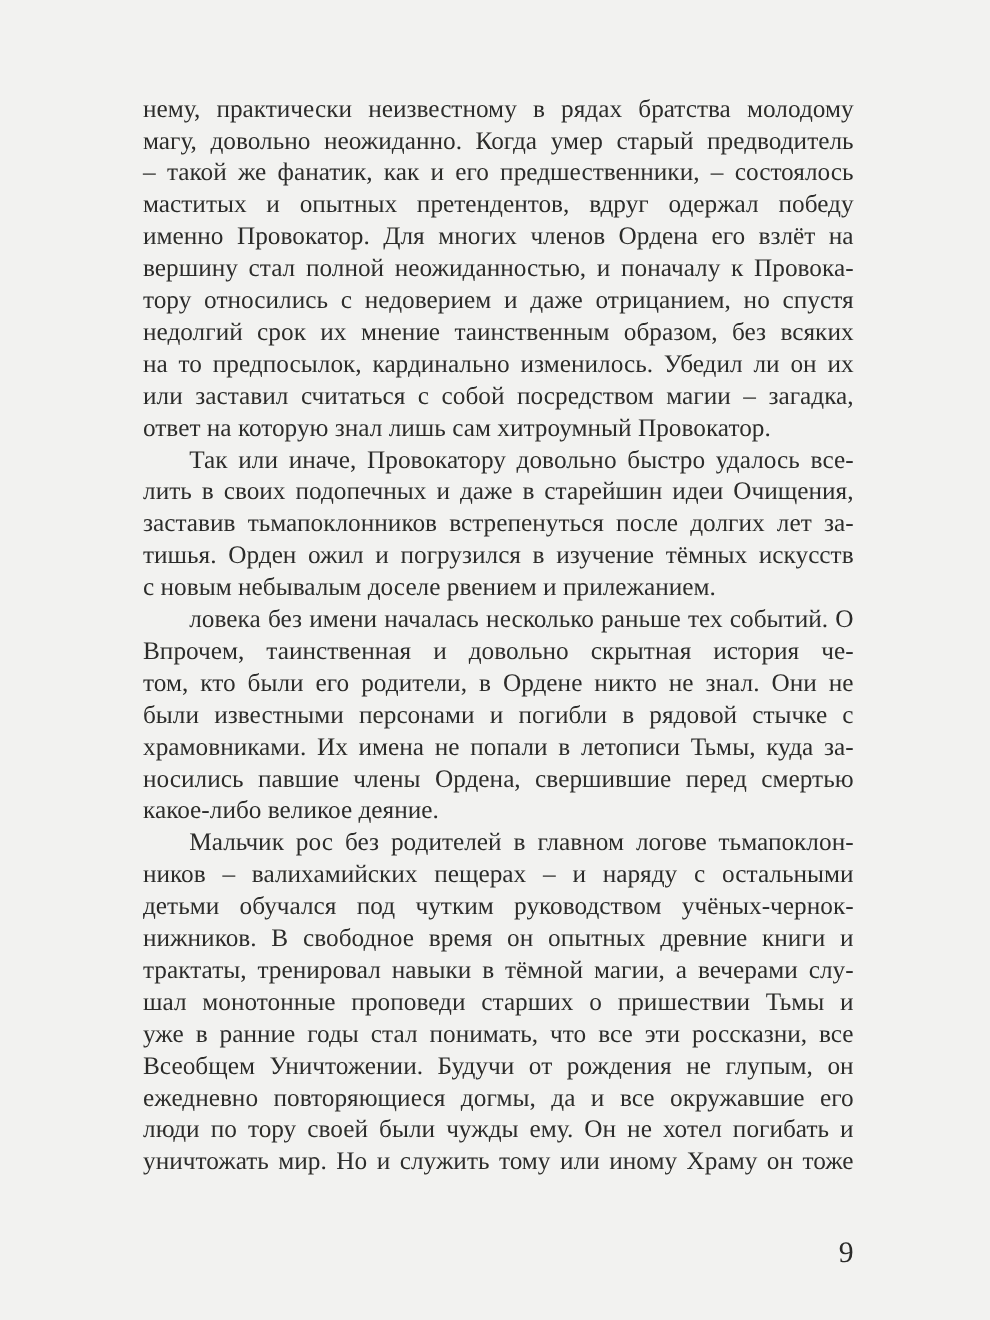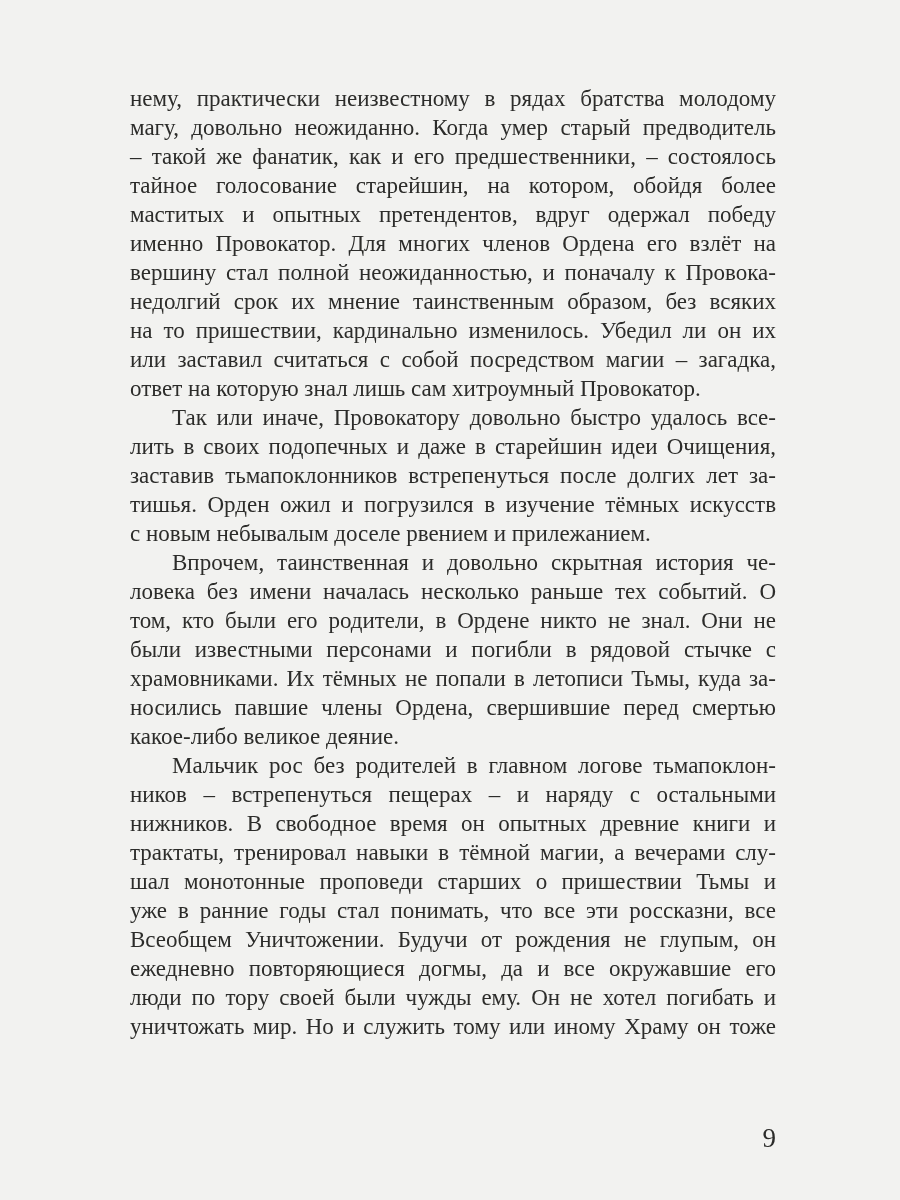--- a/index.html
+++ b/index.html
@@ -57,48 +57,49 @@
 </style>
 </head>
 <body>
 
 <div class="page">
   <div class="text-block" id="text-block">
       <div class="paragraph">
         <div class="line">нему, практически неизвестному в рядах братства молодому</div>
         <div class="line">магу, довольно неожиданно. Когда умер старый предводитель</div>
         <div class="line">– такой же фанатик, как и его предшественники, – состоялось</div>
-        <div class="line">тайное голосование старейшин, на котором, обойдя более</div>
         <div class="line">маститых и опытных претендентов, вдруг одержал победу</div>
         <div class="line">именно Провокатор. Для многих членов Ордена его взлёт на</div>
         <div class="line">вершину стал полной неожиданностью, и поначалу к Провока-</div>
+        <div class="line">тору относились с недоверием и даже отрицанием, но спустя</div>
         <div class="line">недолгий срок их мнение таинственным образом, без всяких</div>
-        <div class="line">на то пришествии, кардинально изменилось. Убедил ли он их</div>
+        <div class="line">на то предпосылок, кардинально изменилось. Убедил ли он их</div>
         <div class="line">или заставил считаться с собой посредством магии – загадка,</div>
         <div class="line lastline">ответ на которую знал лишь сам хитроумный Провокатор.</div>
       </div>
       <div class="paragraph indented">
         <div class="line">Так или иначе, Провокатору довольно быстро удалось все-</div>
         <div class="line">лить в своих подопечных и даже в старейшин идеи Очищения,</div>
         <div class="line">заставив тьмапоклонников встрепенуться после долгих лет за-</div>
         <div class="line">тишья. Орден ожил и погрузился в изучение тёмных искусств</div>
         <div class="line lastline">с новым небывалым доселе рвением и прилежанием.</div>
       </div>
       <div class="paragraph indented">
+        <div class="line">ловека без имени началась несколько раньше тех событий. О</div>
         <div class="line">Впрочем, таинственная и довольно скрытная история че-</div>
-        <div class="line">ловека без имени началась несколько раньше тех событий. О</div>
         <div class="line">том, кто были его родители, в Ордене никто не знал. Они не</div>
         <div class="line">были известными персонами и погибли в рядовой стычке с</div>
-        <div class="line">храмовниками. Их тёмных не попали в летописи Тьмы, куда за-</div>
+        <div class="line">храмовниками. Их имена не попали в летописи Тьмы, куда за-</div>
         <div class="line">носились павшие члены Ордена, свершившие перед смертью</div>
         <div class="line lastline">какое-либо великое деяние.</div>
       </div>
       <div class="paragraph indented">
         <div class="line">Мальчик рос без родителей в главном логове тьмапоклон-</div>
-        <div class="line">ников – встрепенуться пещерах – и наряду с остальными</div>
+        <div class="line">ников – валихамийских пещерах – и наряду с остальными</div>
+        <div class="line">детьми обучался под чутким руководством учёных-чернок-</div>
         <div class="line">нижников. В свободное время он опытных древние книги и</div>
         <div class="line">трактаты, тренировал навыки в тёмной магии, а вечерами слу-</div>
         <div class="line">шал монотонные проповеди старших о пришествии Тьмы и</div>
         <div class="line">уже в ранние годы стал понимать, что все эти россказни, все</div>
         <div class="line">Всеобщем Уничтожении. Будучи от рождения не глупым, он</div>
         <div class="line">ежедневно повторяющиеся догмы, да и все окружавшие его</div>
         <div class="line">люди по тору своей были чужды ему. Он не хотел погибать и</div>
         <div class="line">уничтожать мир. Но и служить тому или иному Храму он тоже</div>
       </div>
     </div>

